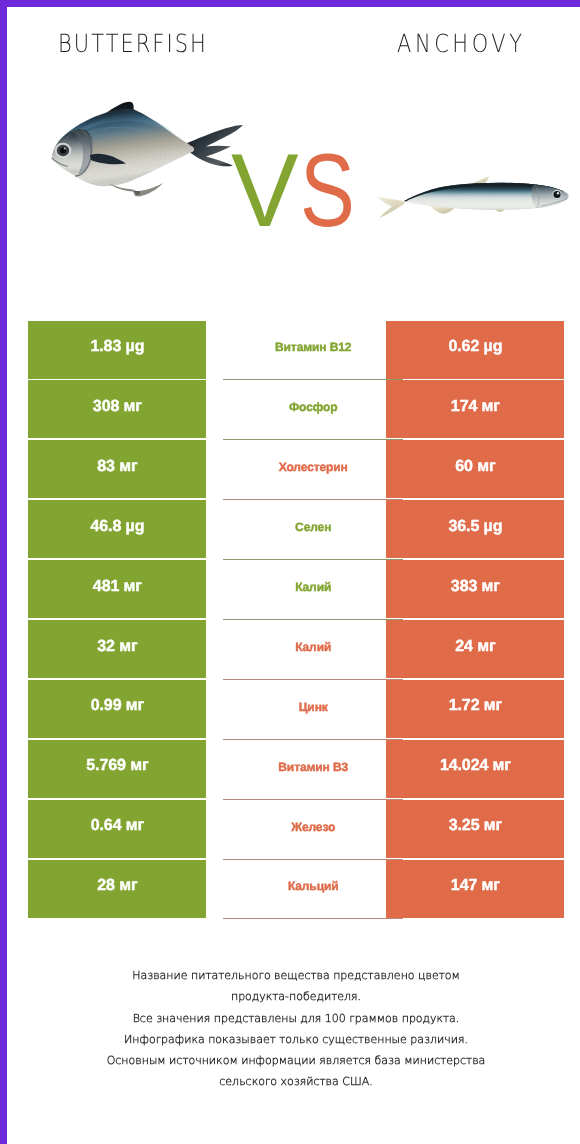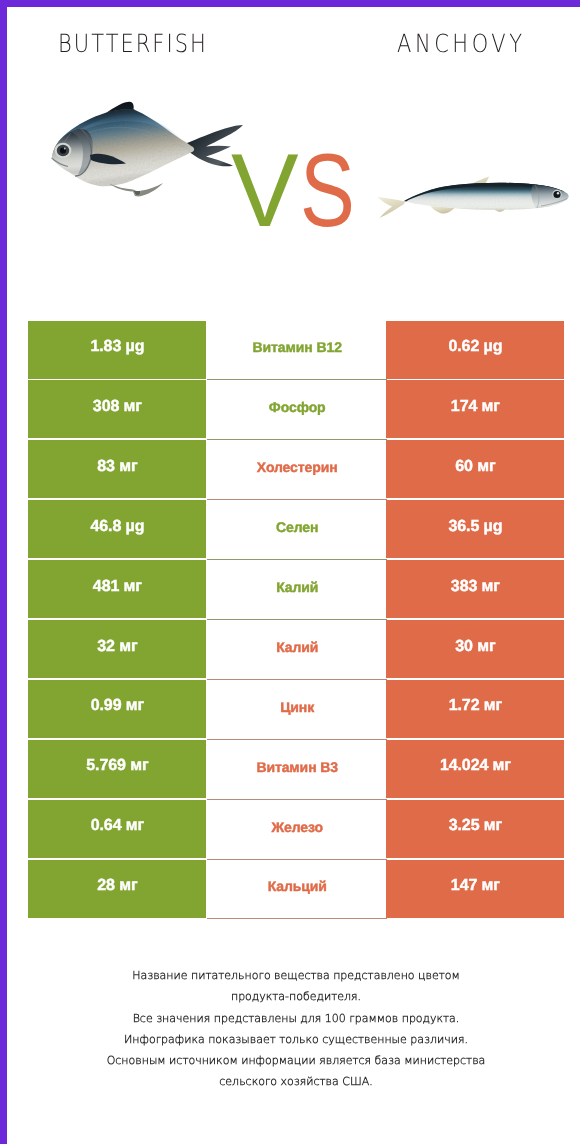--- a/index.html
+++ b/index.html
@@ -28,21 +28,21 @@
   .fish-left{position:absolute;left:40px;top:88px;width:200px;height:110px;}
   .fish-right{position:absolute;left:366px;top:165px;width:200px;height:50px;}
 
   
   .tbl{position:absolute;left:21.3px;top:313.5px;width:536.2px;}
   .row{position:relative;height:59.9px;}
   .cell{position:absolute;top:0;height:58.1px;display:flex;align-items:center;justify-content:center;
         font-family:"Liberation Sans",sans-serif;font-size:16px;font-weight:400;letter-spacing:-0.1px;
         -webkit-text-stroke:0.42px;paint-order:stroke fill;}
   .c-left{left:0;width:178.2px;color:#fff;}
-  .c-mid{left:179px;width:179.8px;height:58.9px;background:#ffffff;font-size:14px;letter-spacing:-0.1px;}
+  .c-mid{left:195px;width:179.8px;height:58.9px;background:#ffffff;font-size:12px;letter-spacing:-0.1px;}
   .c-right{left:358px;width:178.2px;color:#fff;}
   .bg-green{background:#82a532;}
   .bg-orange{background:#e06b49;}
   .fg-green{color:#82a532;}
   .fg-orange{color:#e06b49;}
   .bd-green{border-bottom:1px solid #8d9a6b;}
   .bd-orange{border-bottom:1px solid #b98a78;}
 
   
   .foot{position:absolute;left:0;top:958px;width:578px;text-align:center;
@@ -295,21 +295,21 @@
         </div>
   </div>
   <div class="row">
     <div class="cell c-left bg-green">
           <span>32 мг</span>
         </div>
     <div class="cell c-mid fg-orange bd-orange">
           <span>Калий</span>
         </div>
     <div class="cell c-right bg-orange">
-          <span>30 мг</span>
+          <span>24 мг</span>
         </div>
   </div>
   <div class="row">
     <div class="cell c-left bg-green">
           <span>0.99 мг</span>
         </div>
     <div class="cell c-mid fg-orange bd-orange">
           <span>Цинк</span>
         </div>
     <div class="cell c-right bg-orange">

